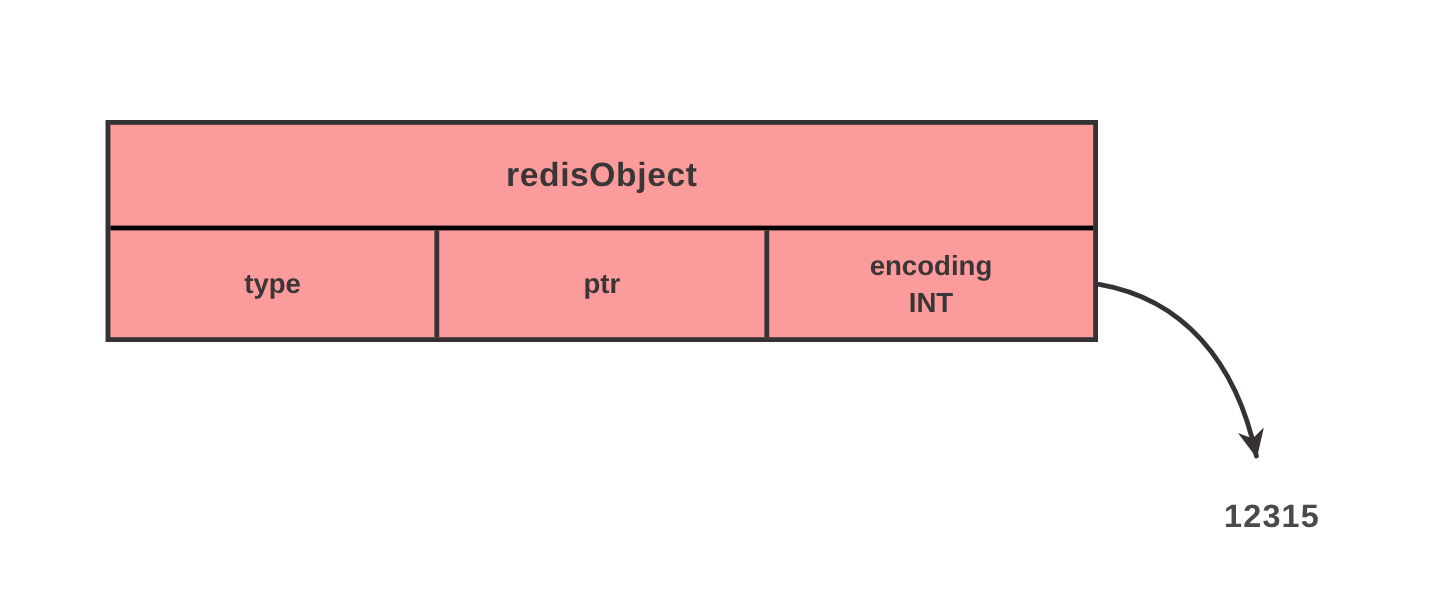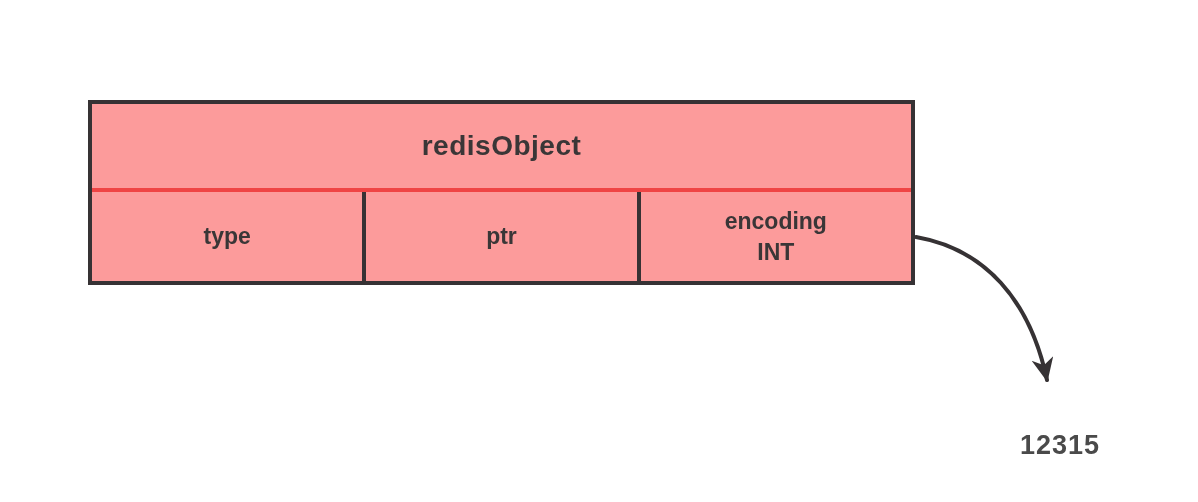--- a/index.html
+++ b/index.html
@@ -22,21 +22,21 @@
     width: 827px;
     height: 185px;
     box-sizing: border-box;
     border: 4px solid #363234;
     background: #fc9b9b;
     display: flex;
     flex-direction: column;
   }
   .title-row {
     height: 84px;
-    border-bottom: 4px solid #ef4444;
+    border-bottom: 4px solid #000000;
     display: flex;
     align-items: center;
     justify-content: center;
   }
   .title-row .title-text {
     font-size: 28px;
     font-weight: 700;
     color: #3a3637;
     letter-spacing: 0.5px;
   }
@@ -64,21 +64,21 @@
     position: absolute;
     left: 0;
     top: 0;
     width: 1198px;
     height: 502px;
     pointer-events: none;
   }
   .pointer-value {
     position: absolute;
     left: 1005px;
-    top: 430px;
+    top: 415px;
     width: 110px;
     text-align: center;
     font-size: 27px;
     font-weight: 700;
     color: #4a4a4a;
     letter-spacing: 1px;
   }
 </style>
 </head>
 <body>

